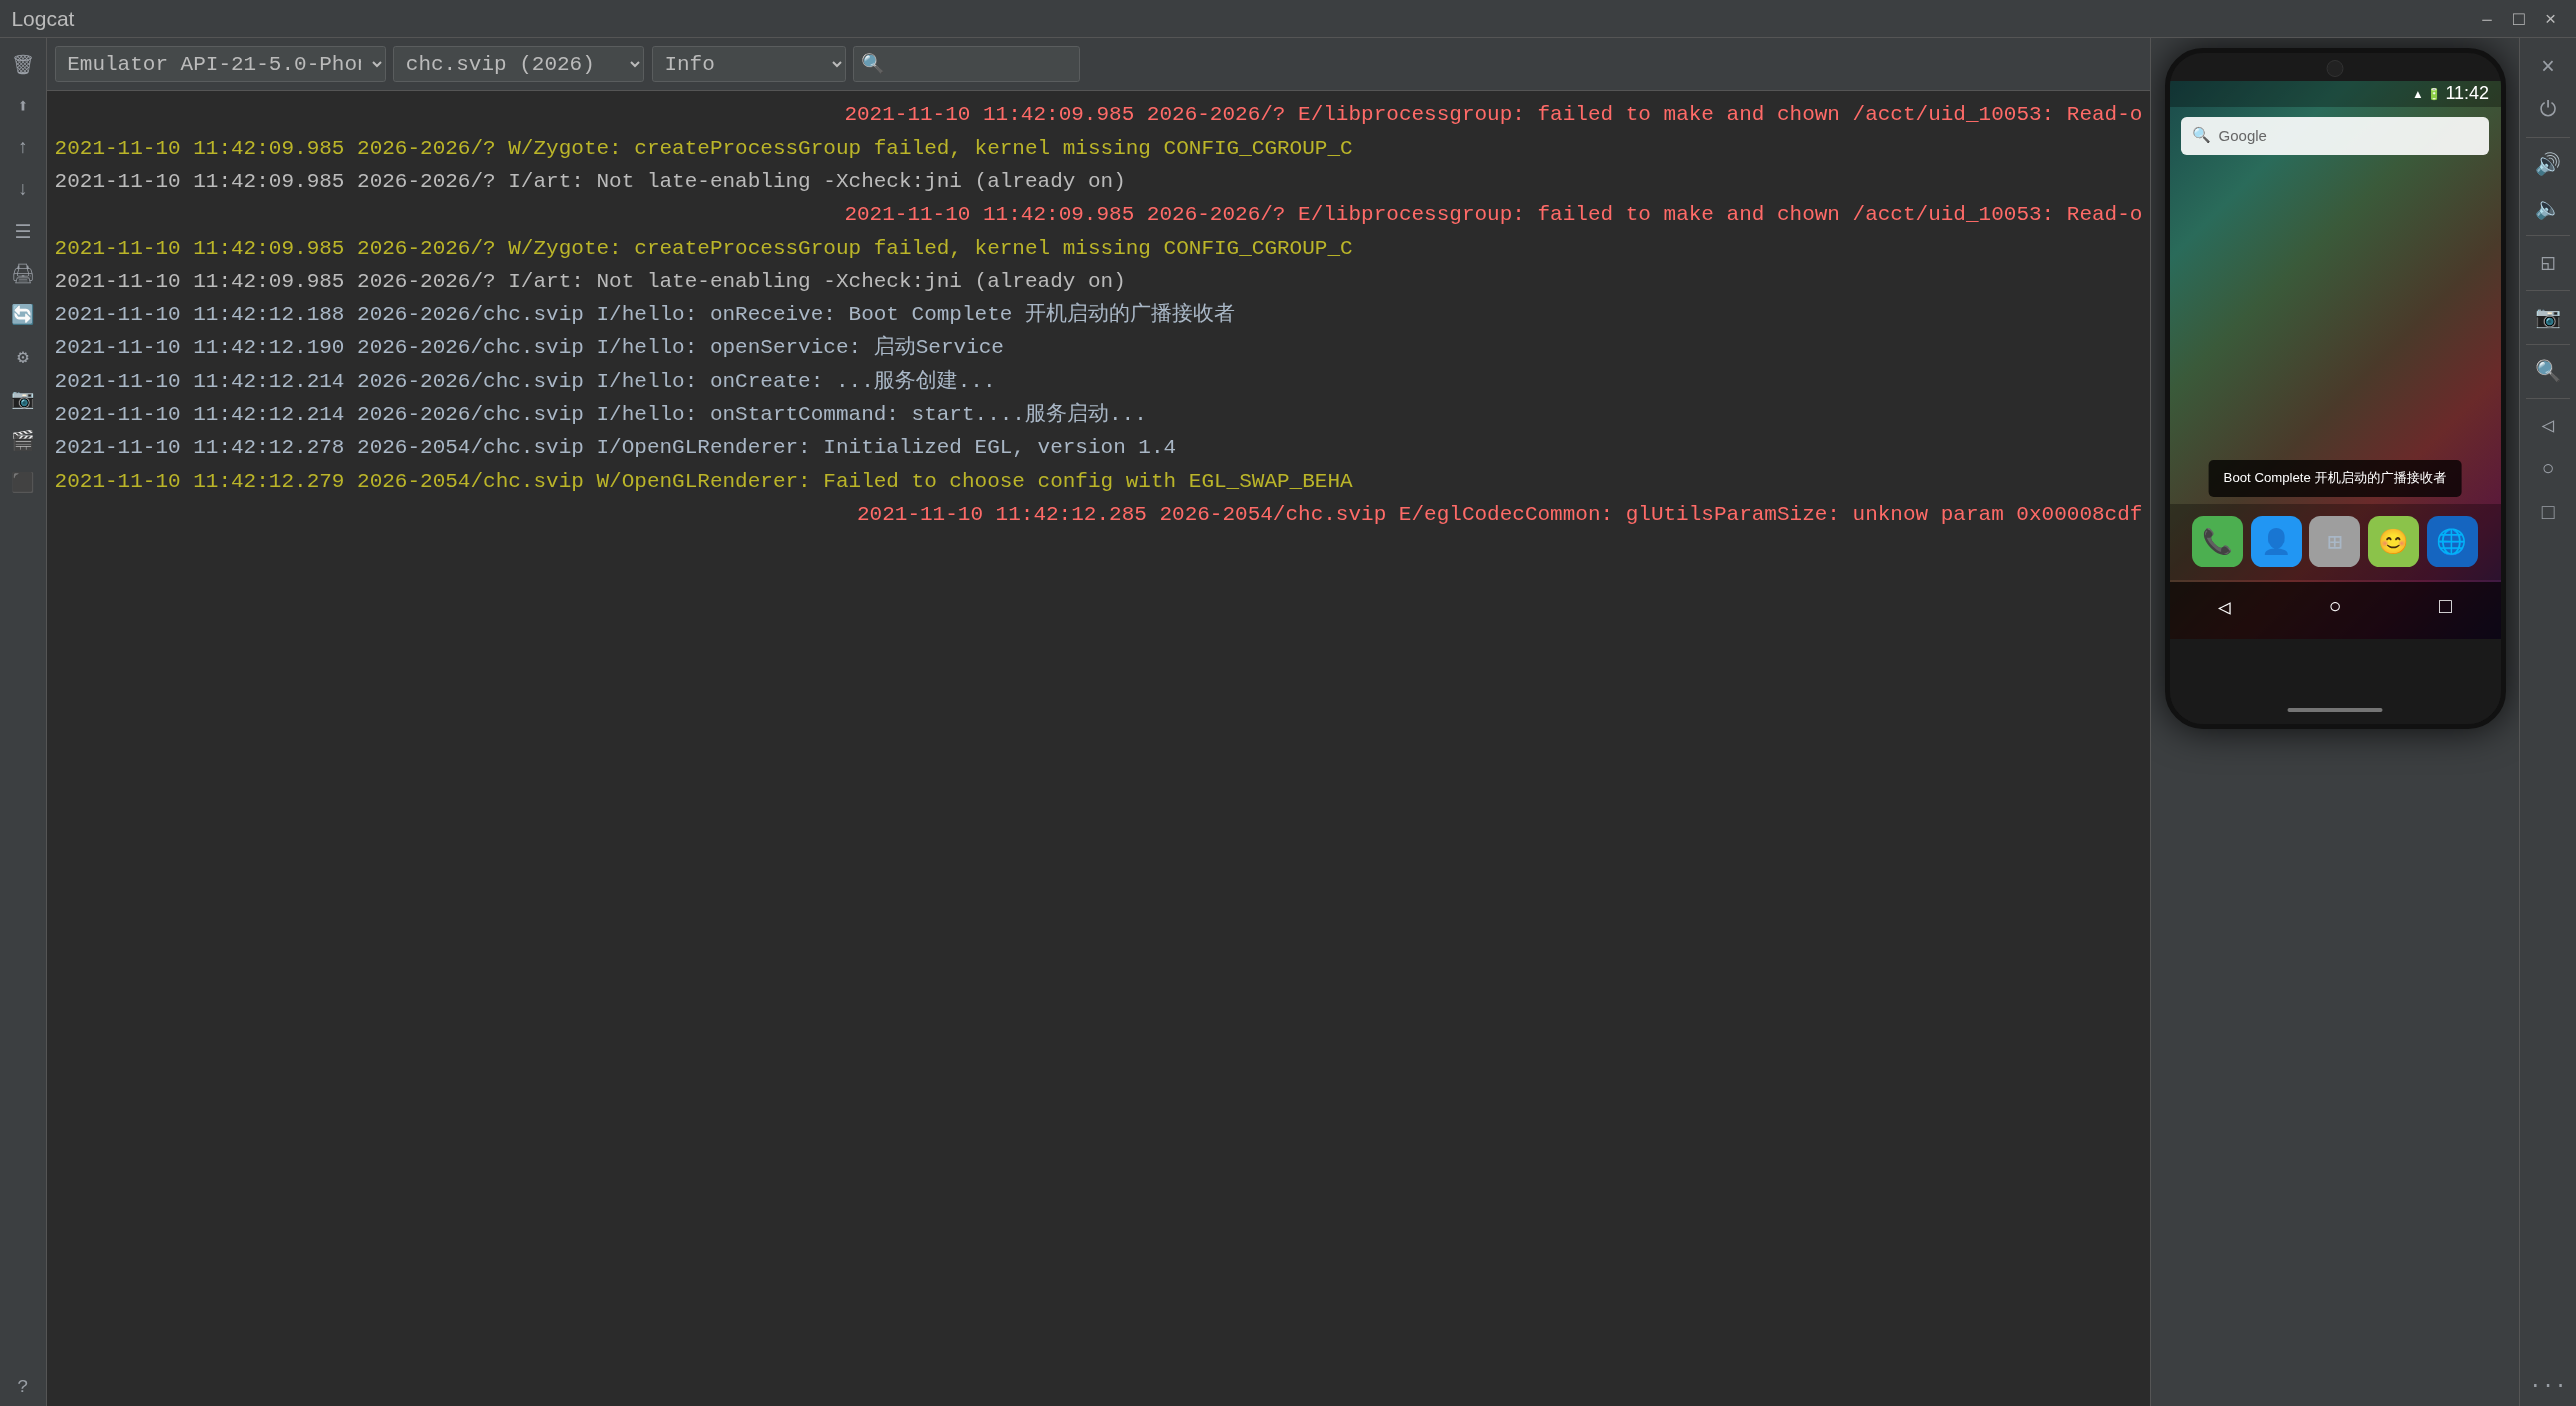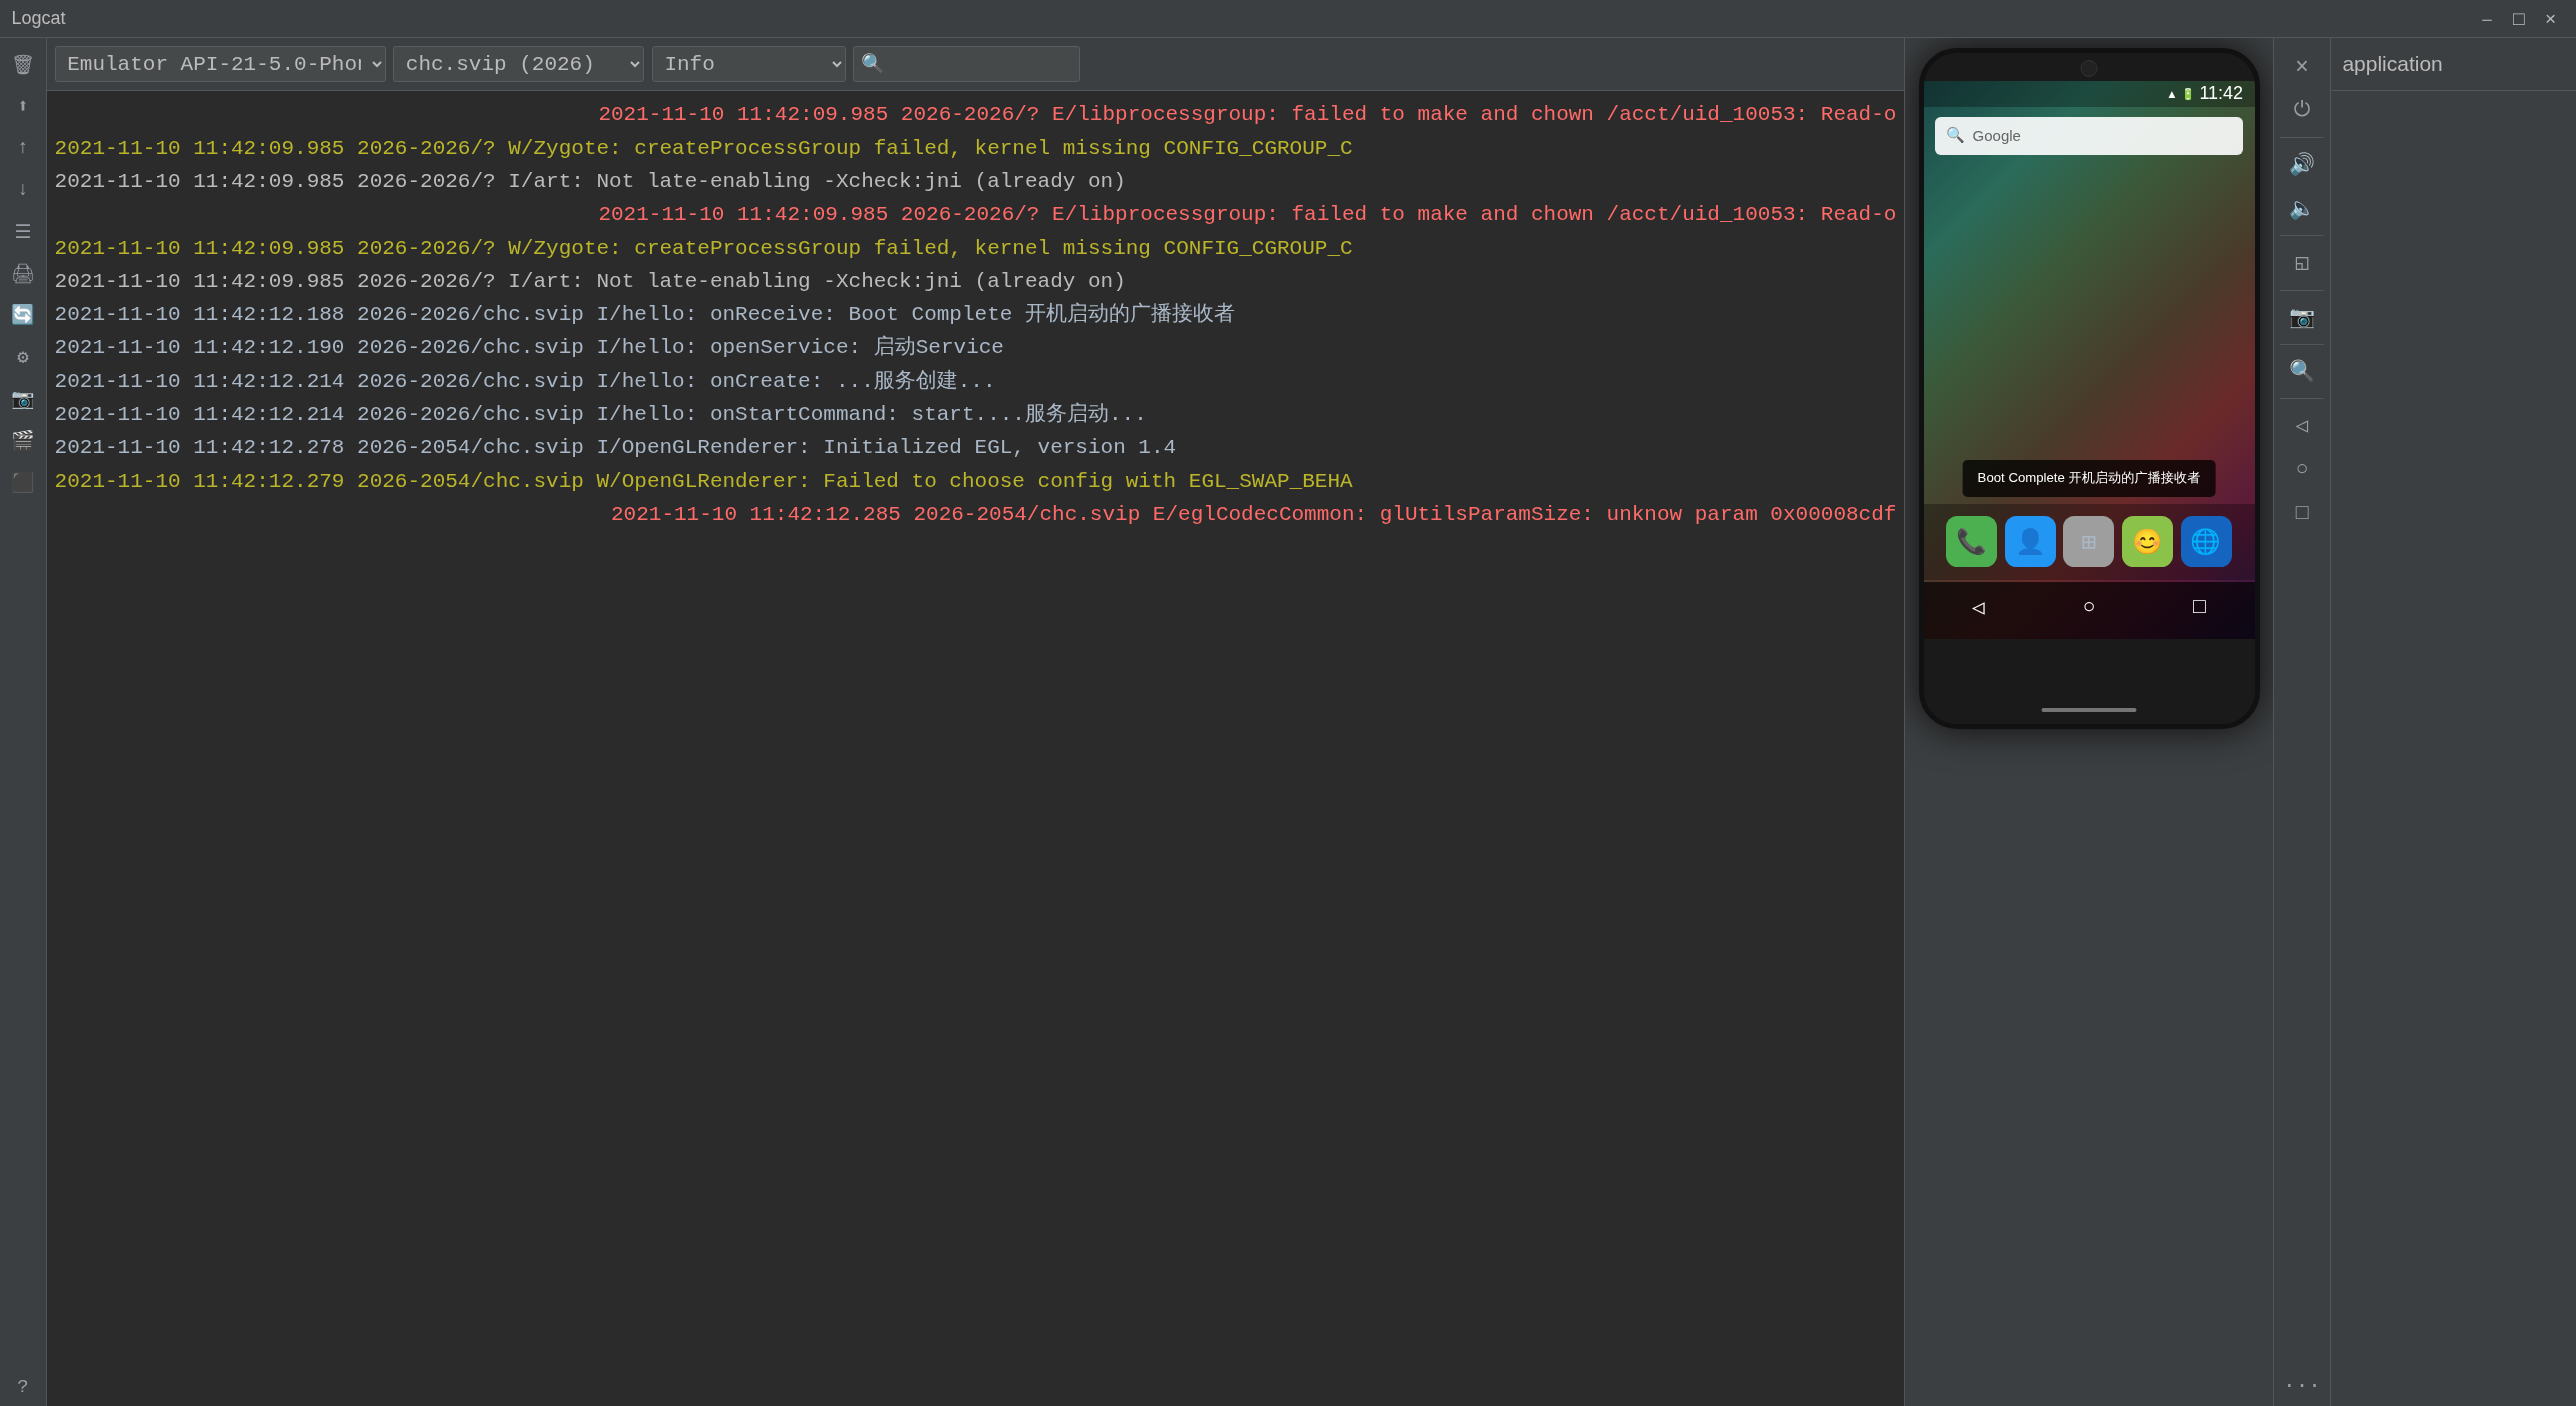--- a/index.html
+++ b/index.html
@@ -20,21 +20,21 @@
       height: 38px;
       display: flex;
       align-items: center;
       padding: 0 11.4px;
       border-bottom: 0.9px solid #555;
       flex-shrink: 0;
     }
     .title-bar-text {
       color: #bbbbbb;
       font-family: 'Segoe UI', Arial, sans-serif;
-      font-size: 18px;
+      font-size: 21px;
     }
     .title-bar-controls {
       margin-left: auto;
       display: flex;
       gap: 3.8px;
     }
     .title-bar-btn {
       width: 28px;
       height: 26.5px;
       background: #3c3f41;
@@ -511,20 +511,15 @@
     <div class="right-divider"></div>
     <div class="right-btn">🔍</div>
     <div class="right-divider"></div>
     <div class="right-btn">◁</div>
     <div class="right-btn">○</div>
     <div class="right-btn">□</div>
     <div class="right-spacer"></div>
     <div class="right-btn">···</div>
   </div>
 
-  <div class="app-panel">
-    <div class="app-panel-header">
-      <span class="app-panel-title">application</span>
-    </div>
-  </div>
 
 </div>
 
 
 </body></html>

